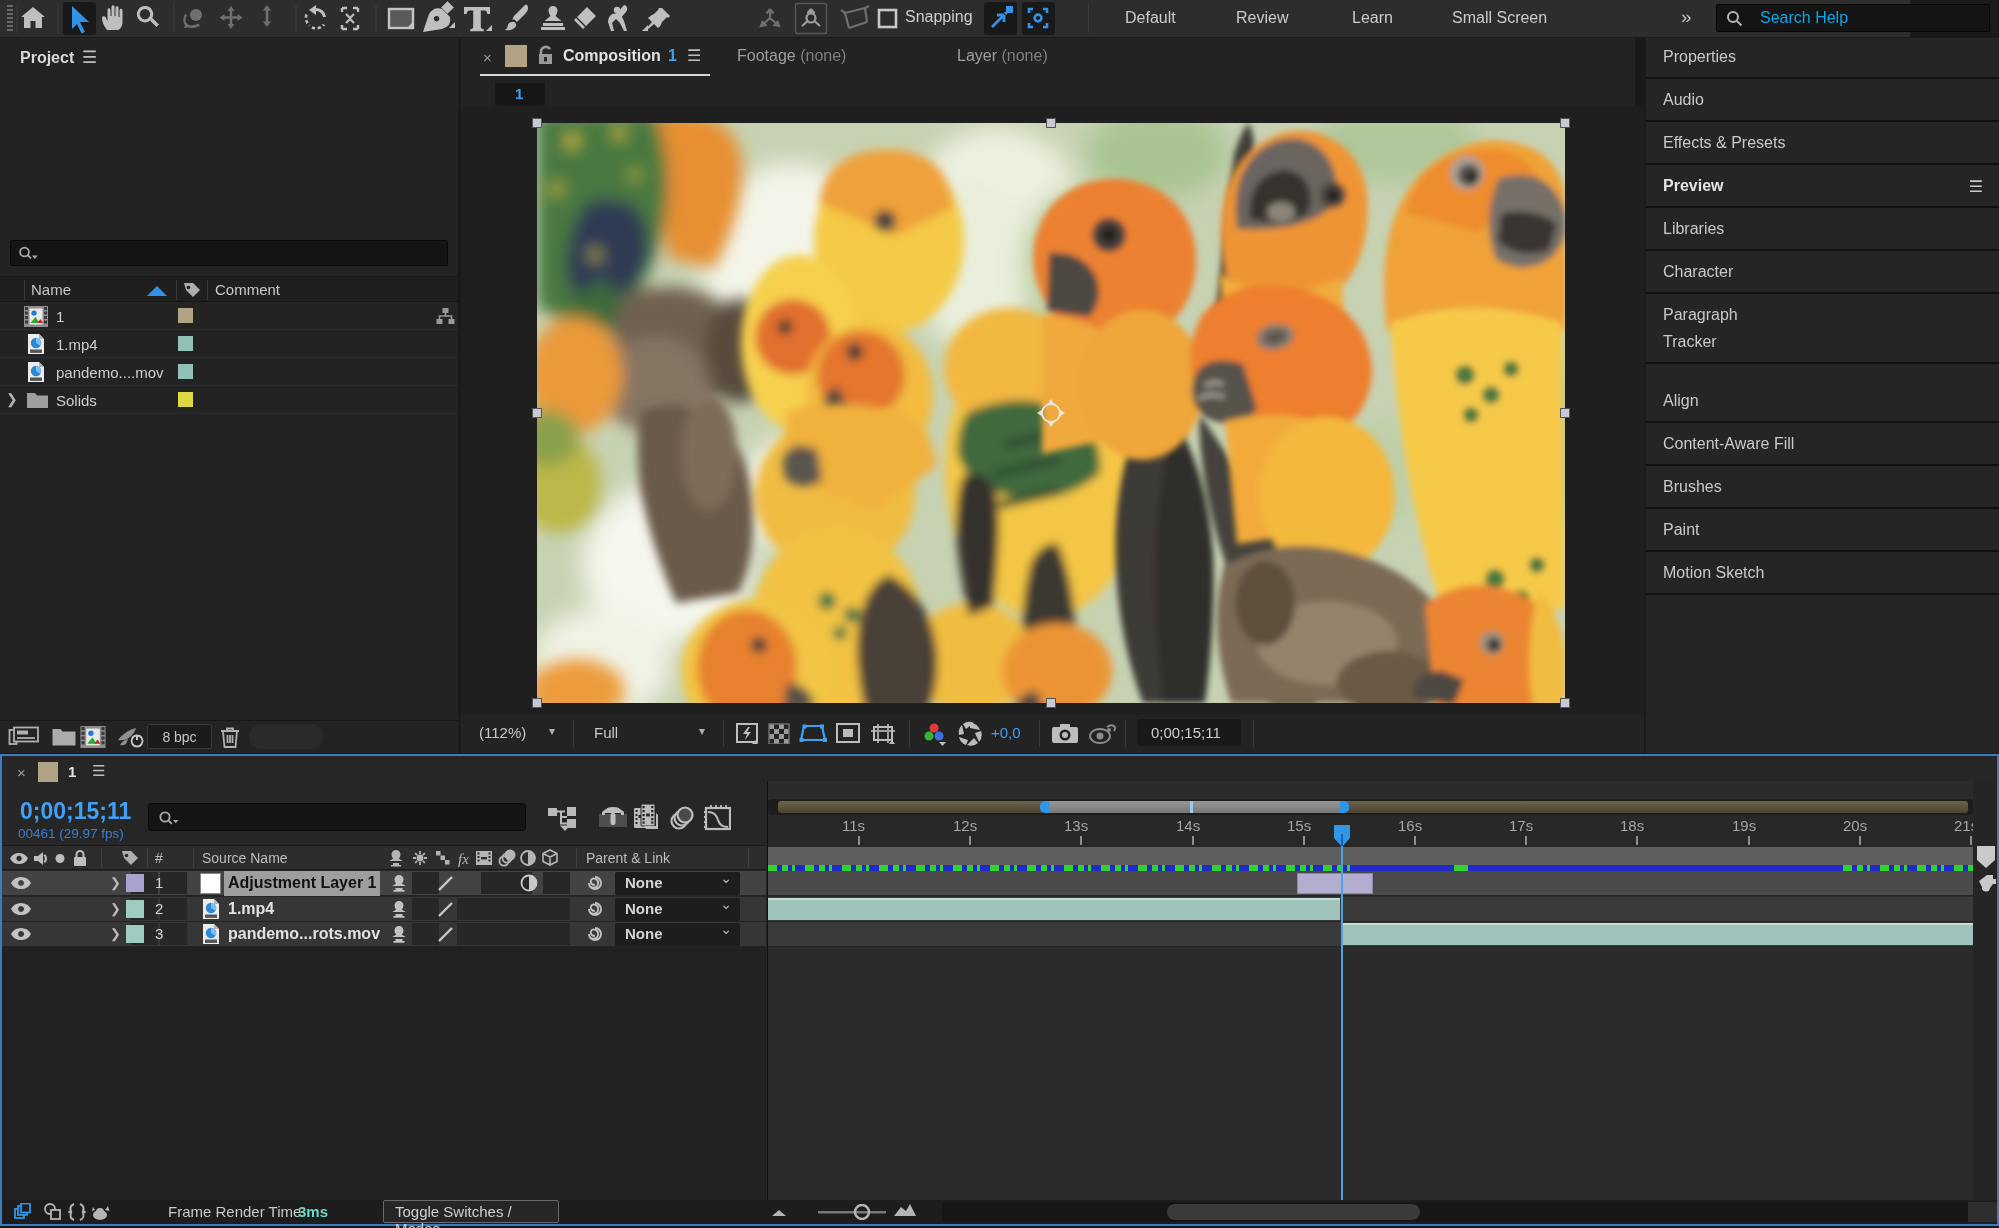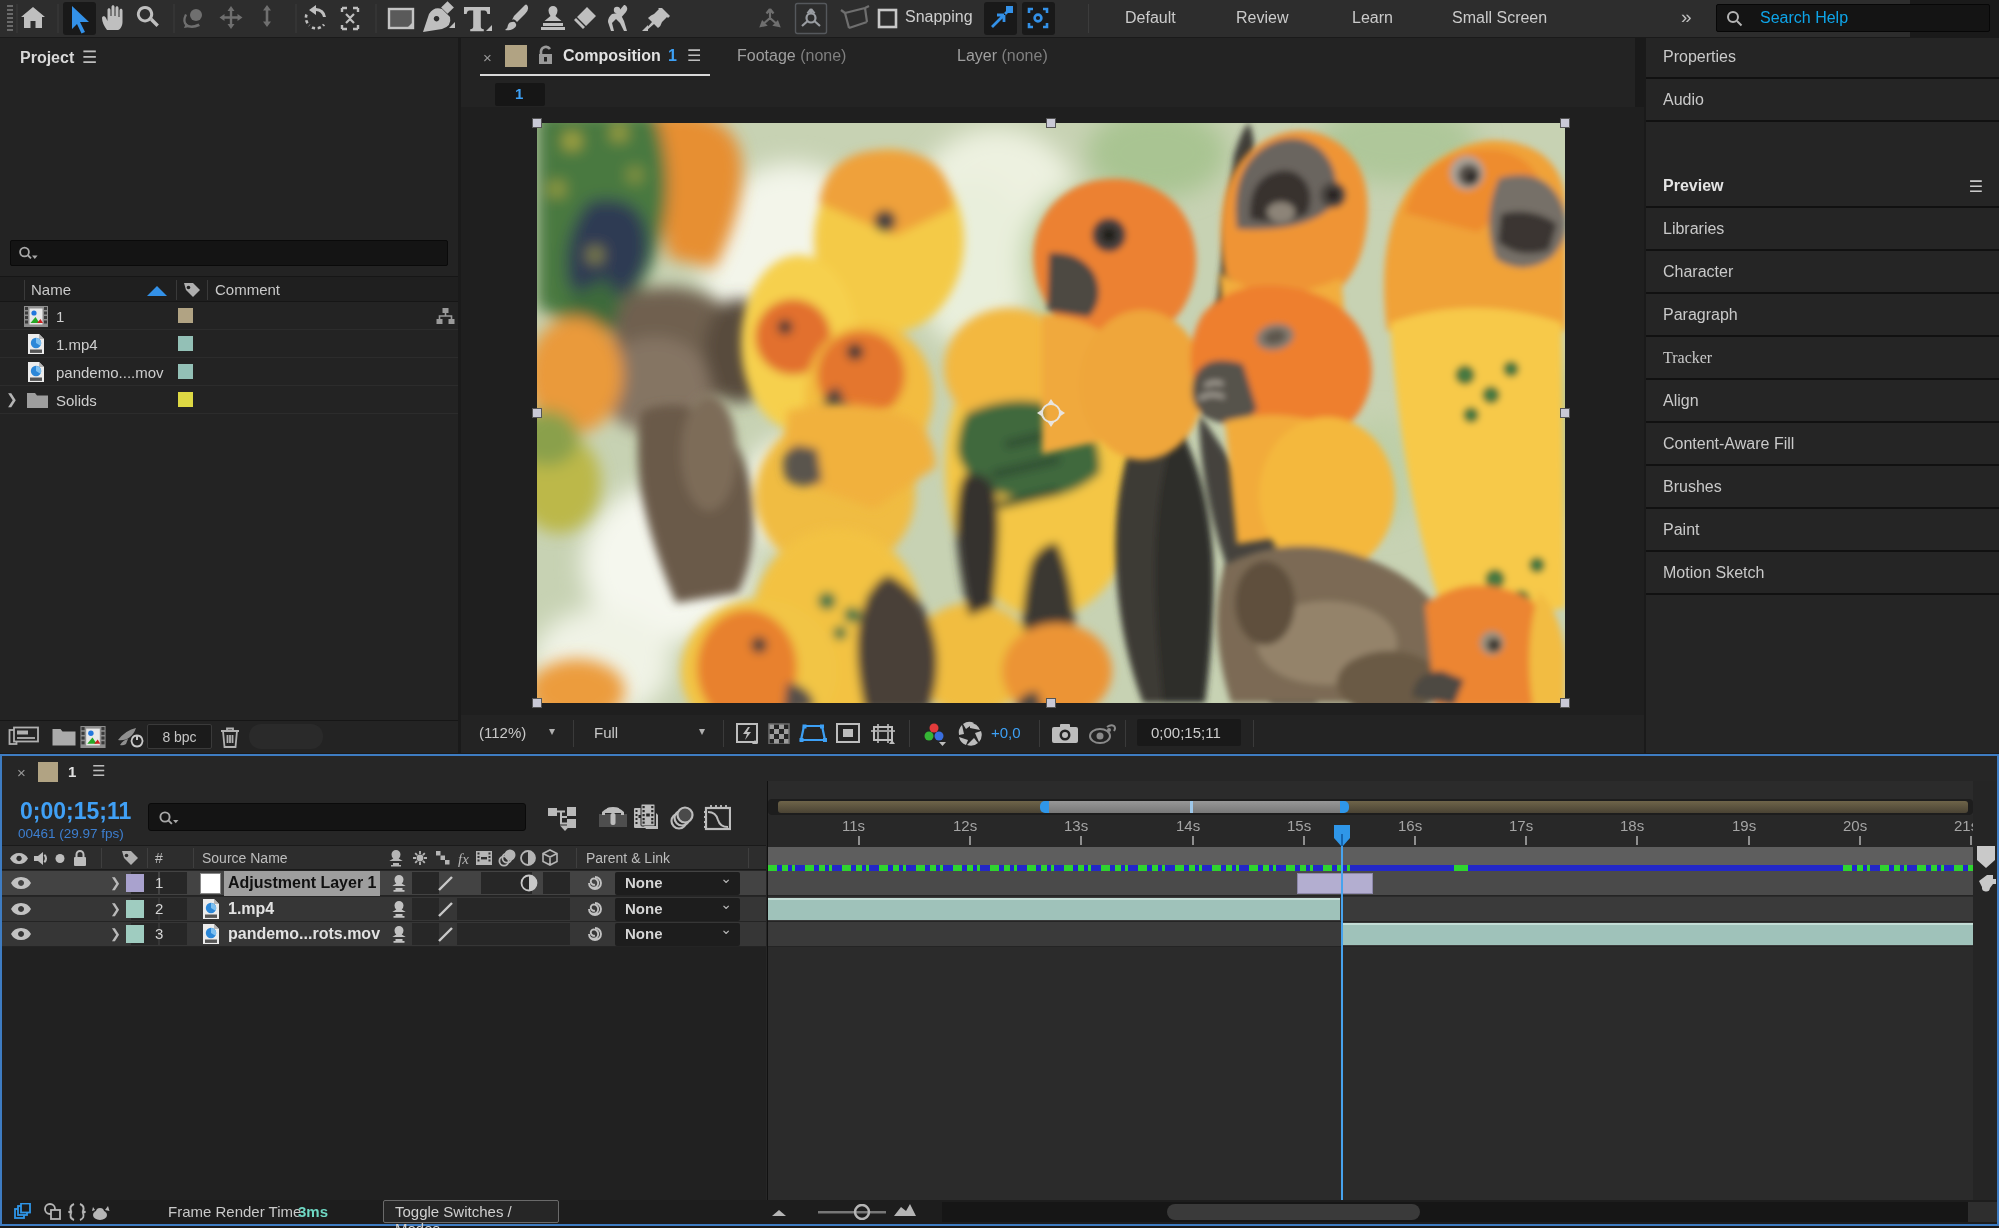--- a/index.html
+++ b/index.html
@@ -568,34 +568,37 @@
     </div>
   </div>
 
   <div class="abs" id="sidebar" style="left:1646px;top:38px;width:353px;height:715px;background:#252525;">
     <div class="sbrow" style="top:0px;">
         <span>Properties</span>
       </div>
     <div class="sbrow" style="top:43px;">
         <span>Audio</span>
       </div>
+    <div class="sbrow" style="top:86px;">
+        <span>Effects &amp; Presets</span>
+      </div>
     <div class="sbrow" style="top:129px;">
         <span style="font-weight:bold;color:#e4e4e4;">Preview</span>
         <span style="position:absolute;right:16px;top:10px;color:#c9c9c9;">☰</span>
       </div>
     <div class="sbrow" style="top:172px;">
         <span>Libraries</span>
       </div>
     <div class="sbrow" style="top:215px;">
         <span>Character</span>
       </div>
     <div class="sbrow" style="top:258px;">
         <span>Paragraph</span>
       </div>
-    <div class="sbrow" style="top:301px;font-family:Liberation Serif, serif;">
+    <div class="sbrow" style="top:285px;">
         <span>Tracker</span>
       </div>
     <div class="sbrow" style="top:344px;">
         <span>Align</span>
       </div>
     <div class="sbrow" style="top:387px;">
         <span>Content-Aware Fill</span>
       </div>
     <div class="sbrow" style="top:430px;">
         <span>Brushes</span>

